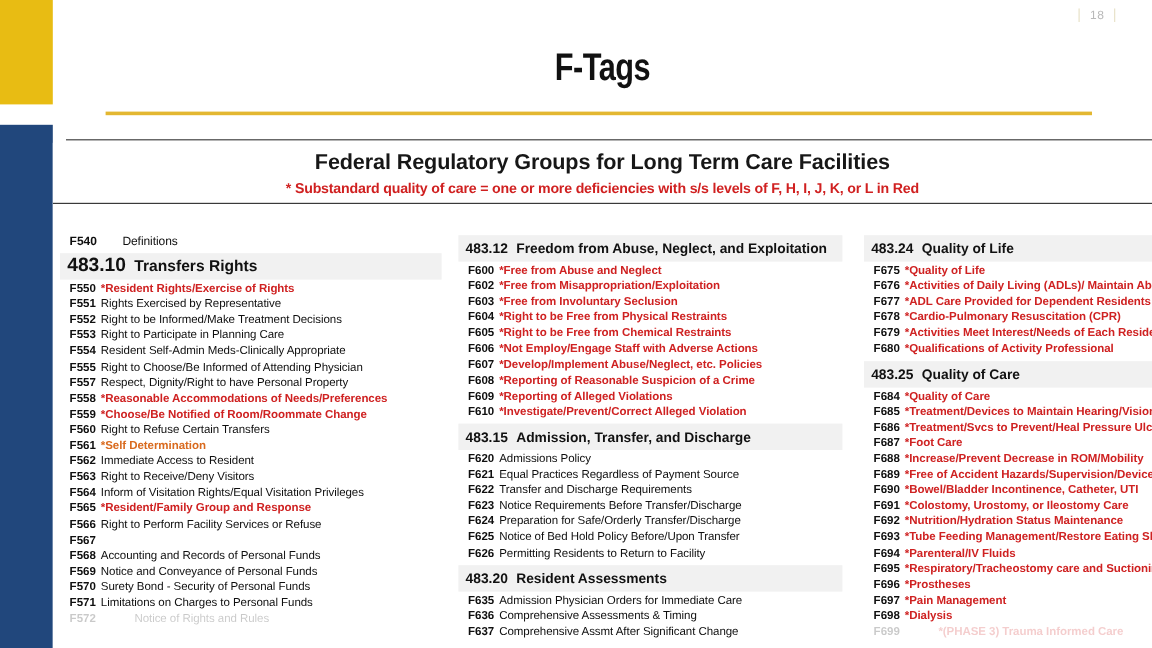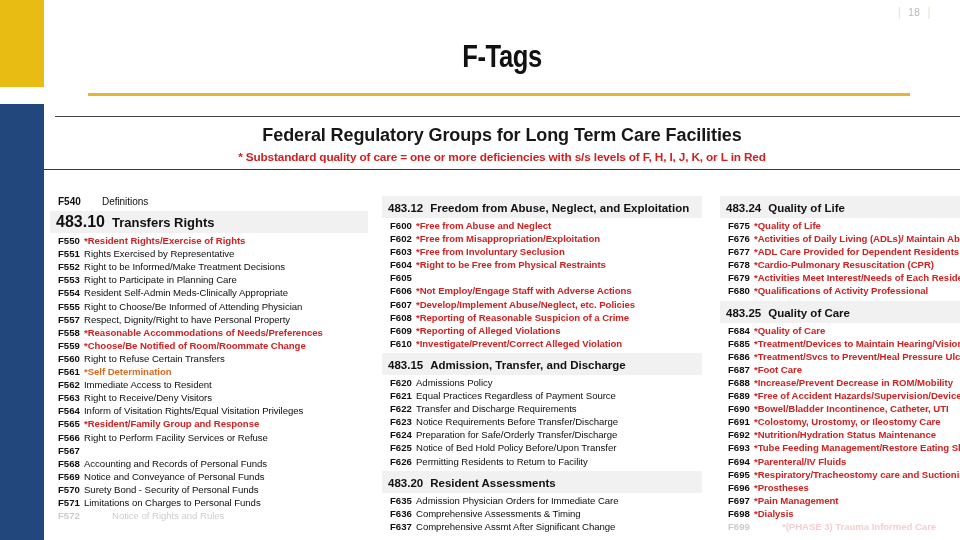--- a/index.html
+++ b/index.html
@@ -269,20 +269,21 @@
           <div class="row">
             <span class="tag">F603</span>
             <span class="desc red">*Free from Involuntary Seclusion</span>
           </div>
           <div class="row">
             <span class="tag">F604</span>
             <span class="desc red">*Right to be Free from Physical Restraints</span>
           </div>
           <div class="row">
             <span class="tag">F605</span>
+            <span class="desc red">*Right to be Free from Chemical Restraints</span>
           </div>
           <div class="row">
             <span class="tag">F606</span>
             <span class="desc red">*Not Employ/Engage Staff with Adverse Actions</span>
           </div>
           <div class="row">
             <span class="tag">F607</span>
             <span class="desc red">*Develop/Implement Abuse/Neglect, etc. Policies</span>
           </div>
           <div class="row">

